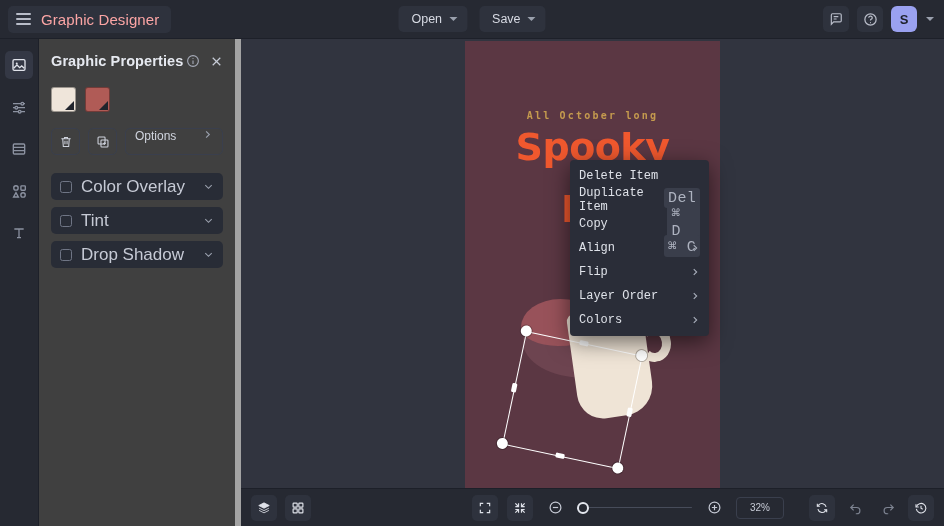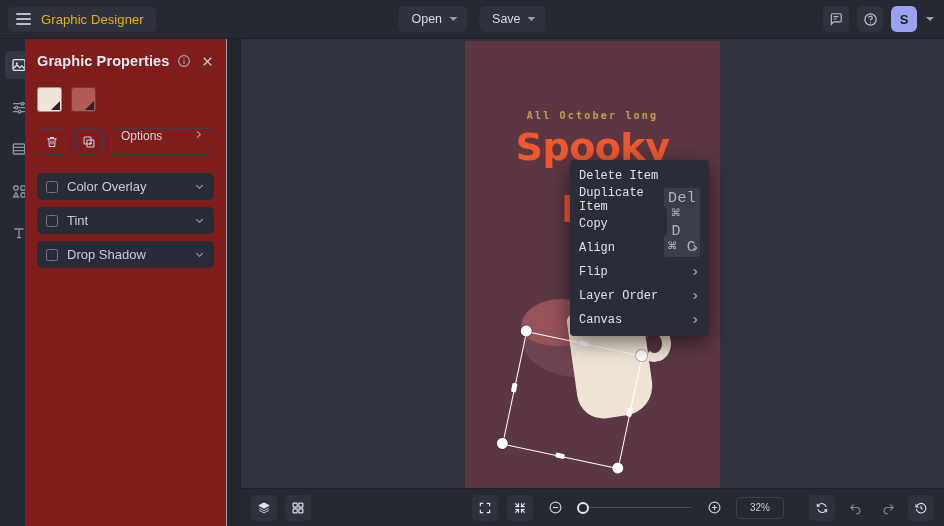--- a/index.html
+++ b/index.html
@@ -16,21 +16,21 @@
   .topbar {
     position: absolute; left: 0; top: 0; width: 944px; height: 39px;
     background: #262932; display: flex; align-items: center;
     border-bottom: 1px solid #1d2029;
   }
   .brand {
     display: flex; align-items: center; gap: 10px;
     margin-left: 8px; padding: 5px 12px 5px 8px; border-radius: 5px;
     background: #2e323d; cursor: pointer;
   }
-  .brand-label { font-size: 13px; color: #eab308; letter-spacing: .1px; }
+  .brand-label { font-size: 15px; color: #fca5a5; letter-spacing: .1px; }
   .ham { width: 15px; height: 12px; display: flex; flex-direction: column;
          justify-content: space-between; }
   .ham i { display: block; height: 1.7px; background: #b9bdc9; border-radius: 1px; }
 
   .center-btns {
     position: absolute; left: 50%; transform: translateX(-50%);
     display: flex; gap: 12px;
   }
   .tbtn {
     display: flex; align-items: center; gap: 7px;
@@ -62,22 +62,22 @@
     position: absolute; left: 0; top: 39px; width: 39px; height: 487px;
     background: #262932; border-right: 1px solid #1d2029;
     display: flex; flex-direction: column; align-items: center; padding-top: 12px; gap: 14px;
   }
   .rail-item { width: 28px; height: 28px; border-radius: 5px; display: flex;
                align-items: center; justify-content: center; cursor: pointer; }
   .rail-item.active { background: #343845; }
 
   
   .panel {
-    position: absolute; left: 25px; top: 39px; width: 202px; height: 487px;
-    background: #7f1d1d; border-right: 1px solid #a3a3a3; padding: 14px 12px 0 12px;
+    position: absolute; left: 39px; top: 39px; width: 202px; height: 487px;
+    background: #404040; border-right: 6px solid #a3a3a3; padding: 14px 12px 0 12px;
   }
   .panel-head { display: flex; align-items: center; margin-bottom: 18px; }
   .panel-title { font-size: 14.5px; font-weight: bold; color: #e6e9f0; letter-spacing: .1px; }
   .panel-head-icons { margin-left: auto; display: flex; align-items: center; gap: 10px; }
   .panel-sub { font-size: 11.5px; color: #8e94a3; margin-bottom: 10px; letter-spacing: .1px; }
 
   .swatches { display: flex; gap: 9px; margin-bottom: 16px; }
   .swatch {
     width: 25px; height: 25px; border-radius: 3px; position: relative;
     overflow: hidden; cursor: pointer; border: 1px solid rgba(0,0,0,.35);
@@ -98,21 +98,21 @@
     background: transparent; display: flex; align-items: flex-start;
     padding: 0 9px; color: #d0d4de; font-size: 12px; cursor: pointer;
   }
   .optbtn .chev { margin-left: auto; }
 
   .effect {
     height: 27px; background: #282c36; border-radius: 5px; margin-bottom: 7px;
     display: flex; align-items: center; padding: 0 9px; gap: 9px; cursor: pointer;
   }
   .cbx { width: 12px; height: 12px; border: 1.5px solid #6f7585; border-radius: 2.5px; }
-  .effect-label { font-size: 13px; color: #c6cad5; text-align: right; }
+  .effect-label { font-size: 17px; color: #c6cad5; text-align: right; }
   .effect .chev { margin-left: auto; }
 
   
   .stage {
     position: absolute; left: 241px; top: 39px; width: 703px; height: 449px;
     background: #31343f; overflow: hidden;
   }
   .artboard {
     position: absolute; left: 224px; top: 2px; width: 255px; height: 447px;
     background: #5b3743; overflow: hidden;
@@ -432,21 +432,21 @@
             <path d="M9 5l7 7-7 7"></path>
           </svg>
       </div>
       <div class="mi">
         <span>Layer Order</span>
         <svg class="arrow" width="10" height="10" viewBox="0 0 24 24" fill="none" stroke="#aab0bd" stroke-width="2.6" style="margin-left:auto">
             <path d="M9 5l7 7-7 7"></path>
           </svg>
       </div>
       <div class="mi">
-        <span>Canvas</span>
+        <span>Colors</span>
         <svg class="arrow" width="10" height="10" viewBox="0 0 24 24" fill="none" stroke="#aab0bd" stroke-width="2.6" style="margin-left:auto">
             <path d="M9 5l7 7-7 7"></path>
           </svg>
       </div>
     </div>
   </div>
 
   <div class="bottombar">
     <div class="bbtn">
       <svg width="14" height="14" viewBox="0 0 24 24" fill="#dfe2e9" stroke="#dfe2e9" stroke-width="1.4" stroke-linejoin="round">

